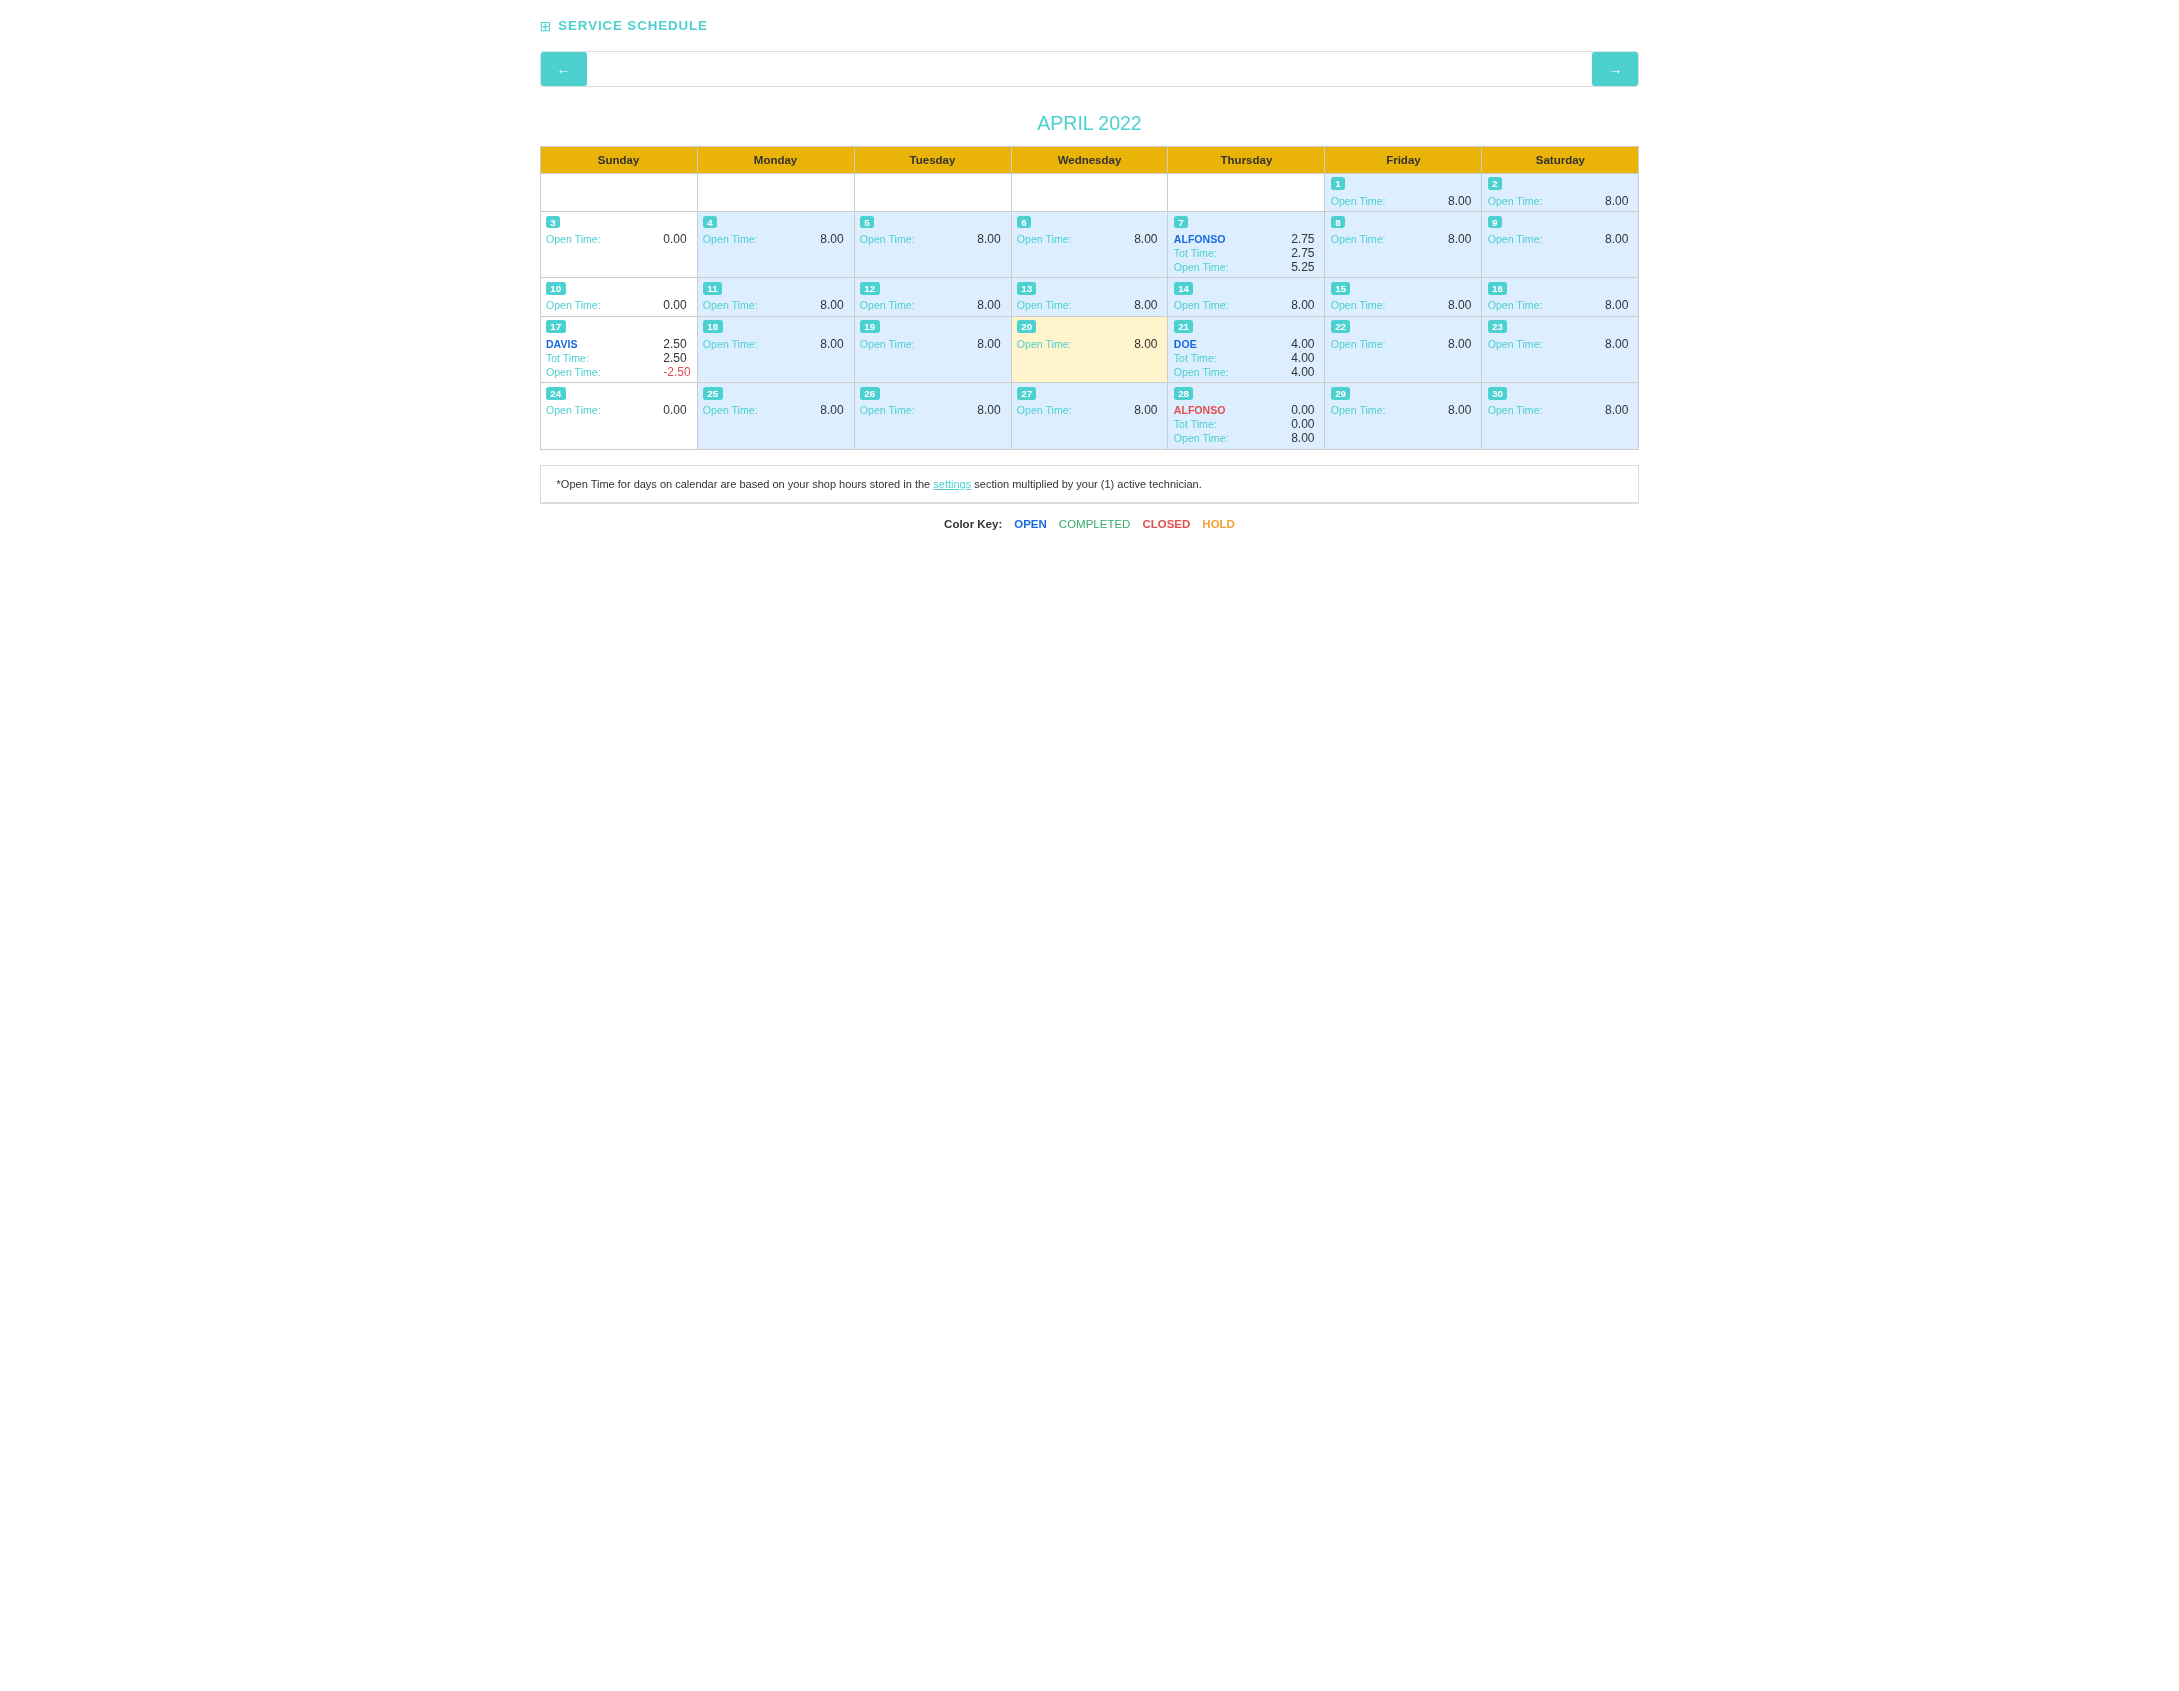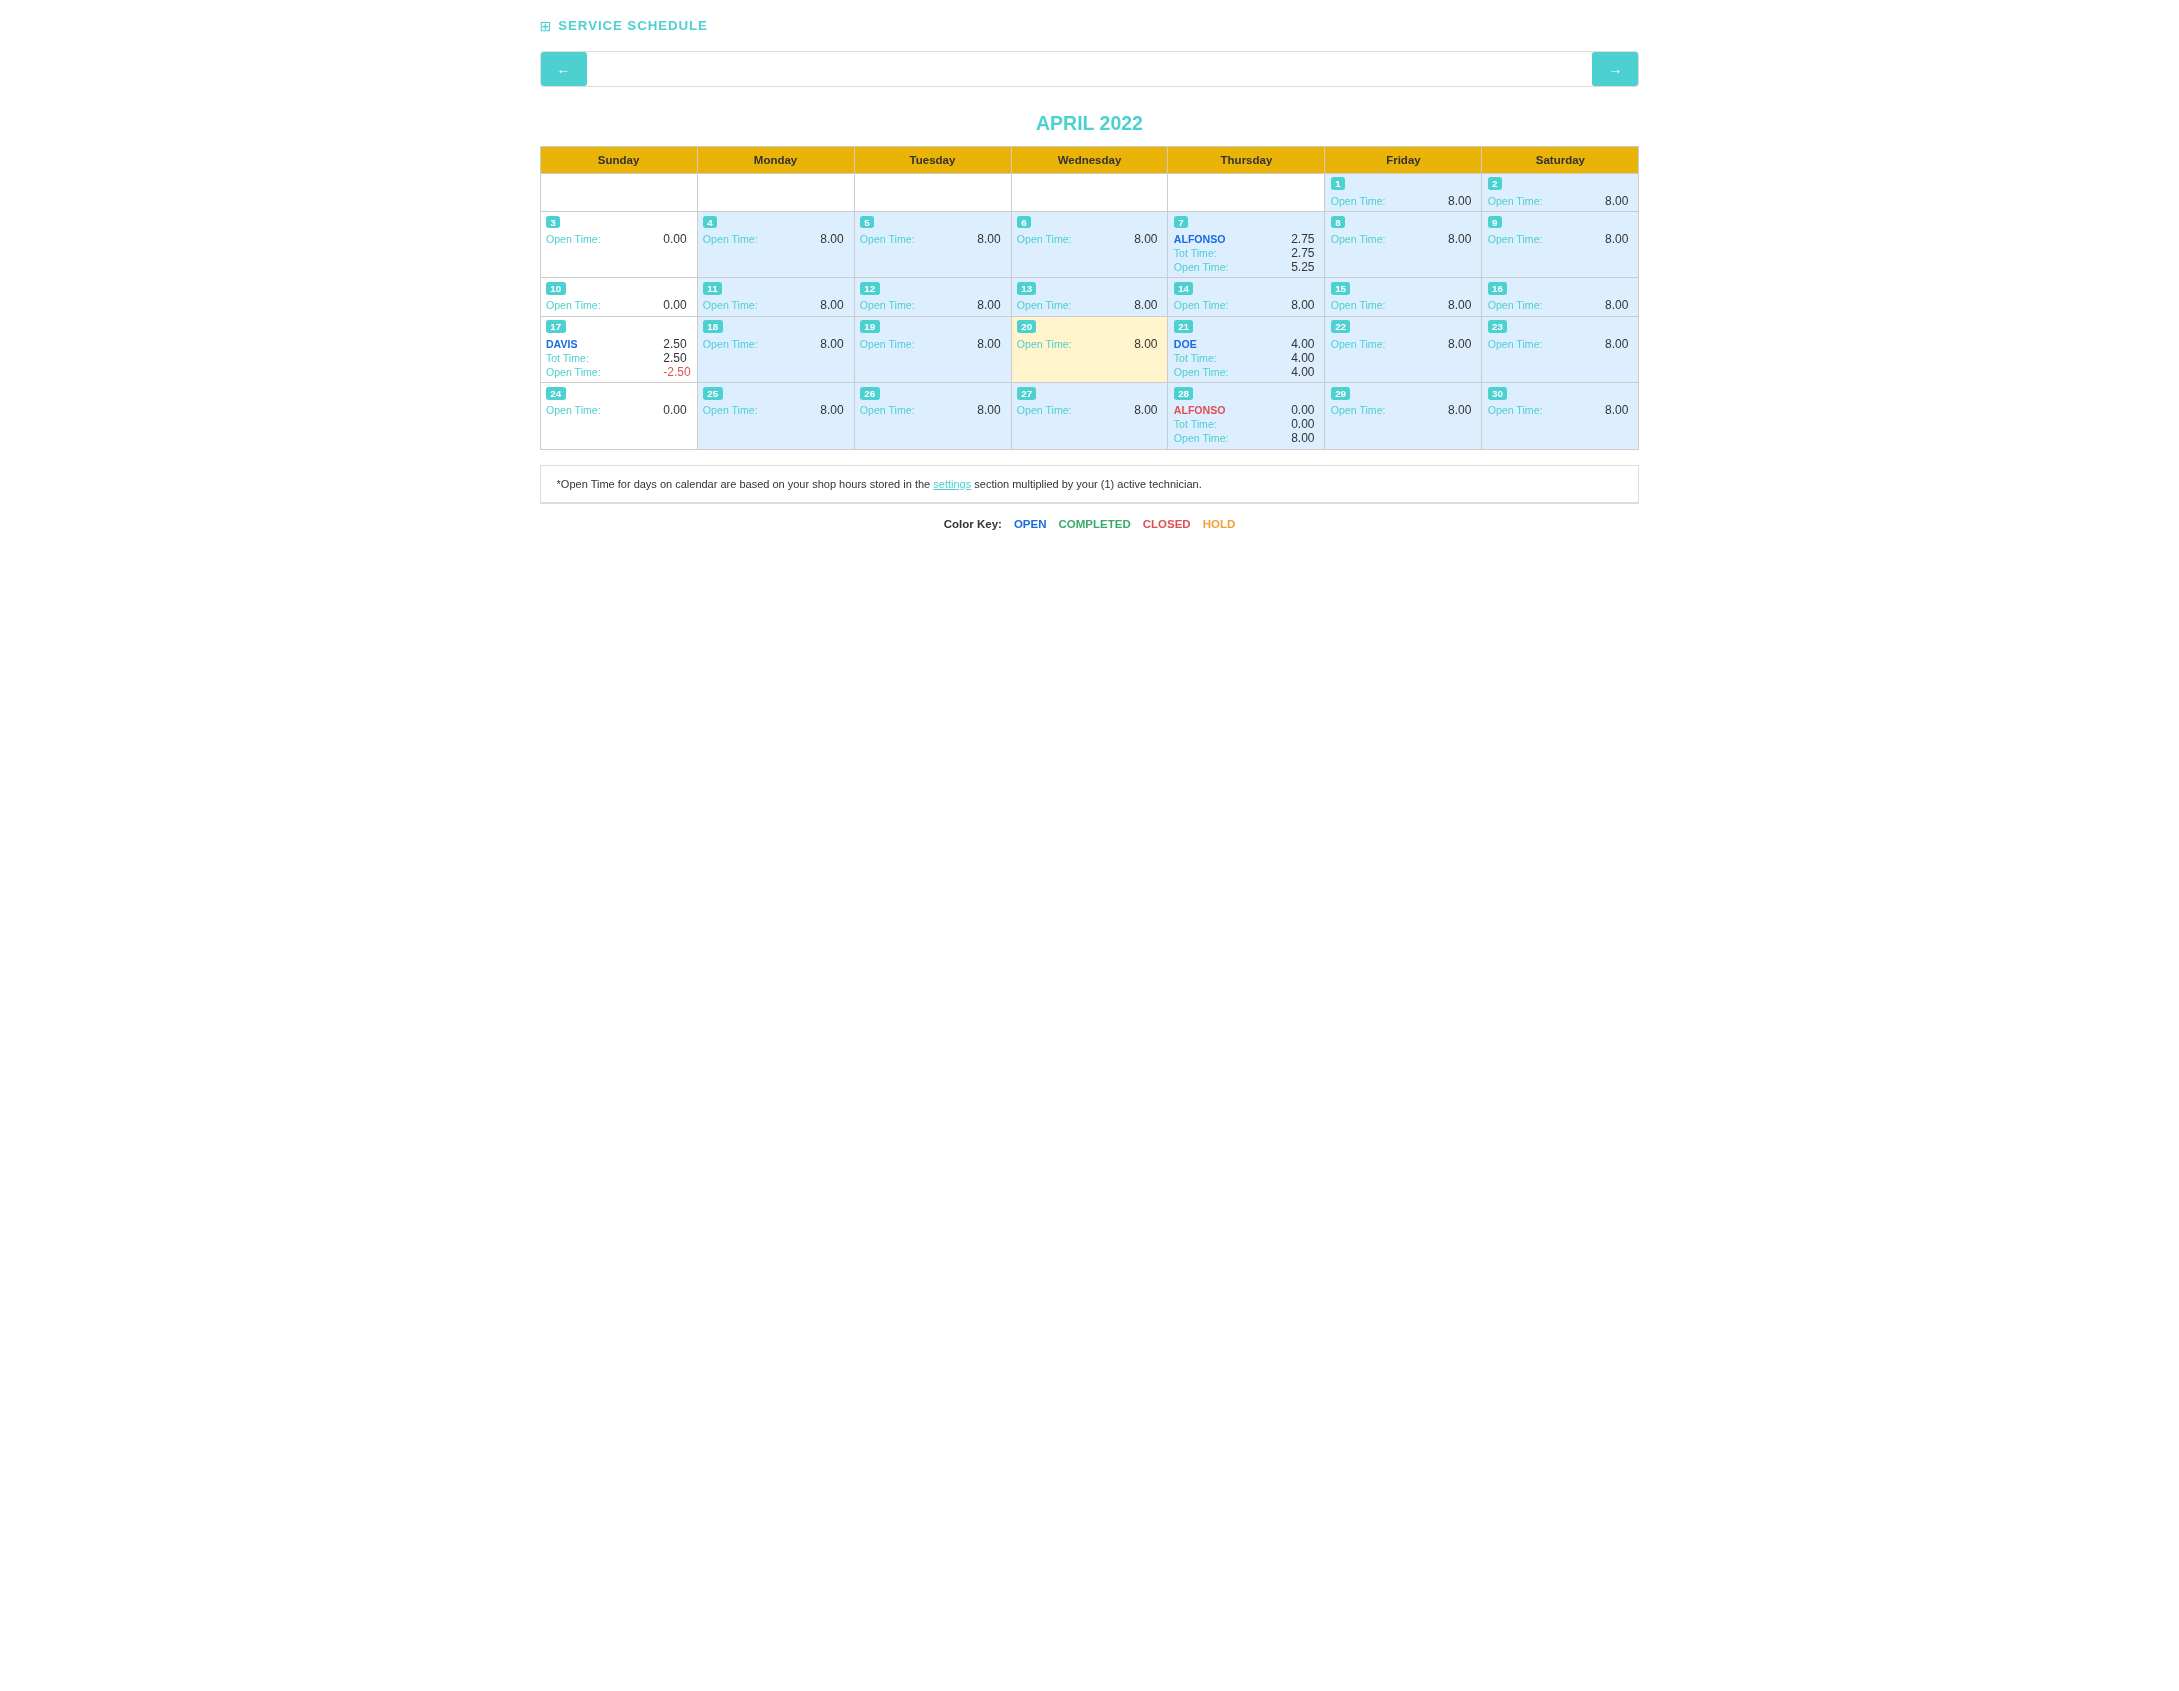--- a/index.html
+++ b/index.html
@@ -8,21 +8,21 @@
     .page-wrapper { padding: 17.7px 26.6px; max-width: 1153px; margin: 0 auto; }
 
     .page-header { display: flex; align-items: center; gap: 7px; margin-bottom: 17.7px; }
     .page-header-icon { color: #4dd0d0; font-size: 14px; }
     .page-title { color: #4dd0d0; font-size: 13.3px; font-weight: bold; letter-spacing: 0.9px; }
 
     .nav-bar { display: flex; align-items: center; border: 0.9px solid #ddd; border-radius: 3.5px; margin-bottom: 8.9px; }
     .nav-btn { background: #4dd0d0; border: none; color: #fff; padding: 8.9px 16px; cursor: pointer; border-radius: 2.7px; font-size: 14px; }
     .nav-spacer { flex: 1; }
 
-    .calendar-title { text-align: center; font-size: 19.5px; font-weight: bold; color: #4dd0d0; padding: 16px 0 10.6px; }
+    .calendar-title { text-align: center; font-size: 19.5px; font-weight: normal; color: #4dd0d0; padding: 16px 0 10.6px; }
 
     .calendar-table { width: 100%; border-collapse: collapse; border: 0.9px solid #ccc; }
     .calendar-table th { border: 0.9px solid #ccc; padding: 7px 5.3px; text-align: center; font-weight: bold; font-size: 11.5px; background: #eab308; }
 
     .cal-cell { border: 0.9px solid #ccc; vertical-align: top; padding: 3.5px 5.3px; min-height: 80px; width: 14.28%; }
     .cal-cell.blue-bg { background-color: #ddeeff; }
     .cal-cell.yellow-bg { background-color: #fff4cc; }
     .cal-cell.white-bg { background-color: #fff; }
 
     .day-number { display: inline-block; background: #4dd0d0; color: #fff; font-size: 9.8px; font-weight: bold; padding: 0.9px 4.4px; border-radius: 2.7px; margin-bottom: 3.5px; }
@@ -34,21 +34,21 @@
 
     .person-name { font-weight: bold; font-size: 10.6px; color: #1a6be0; }
     .person-name.red { color: #e05050; }
 
     .footer-note { border: 0.9px solid #ddd; padding: 12.4px 16px; font-size: 11px; margin-top: 15px; }
     .footer-note a { color: #4dd0d0; text-decoration: underline; }
 
     .color-key-bar { display: flex; align-items: center; justify-content: center; gap: 12px; padding: 14px; border-top: 0.9px solid #ddd; font-size: 11.5px; }
     .color-key-label { font-weight: bold; }
     .color-key-open { color: #1a6be0; font-weight: bold; }
-    .color-key-completed { color: #3aaa6a; font-weight: bold; }
+    .color-key-completed { color: #3aaa6a; font-weight: normal; }
     .color-key-closed { color: #e05050; font-weight: bold; }
     .color-key-hold { color: #f0a030; font-weight: bold; }
 
     .empty-cell { min-height: 71px; }
   </style>
 </head>
 <body>
 
 <div class="page-wrapper">
 

